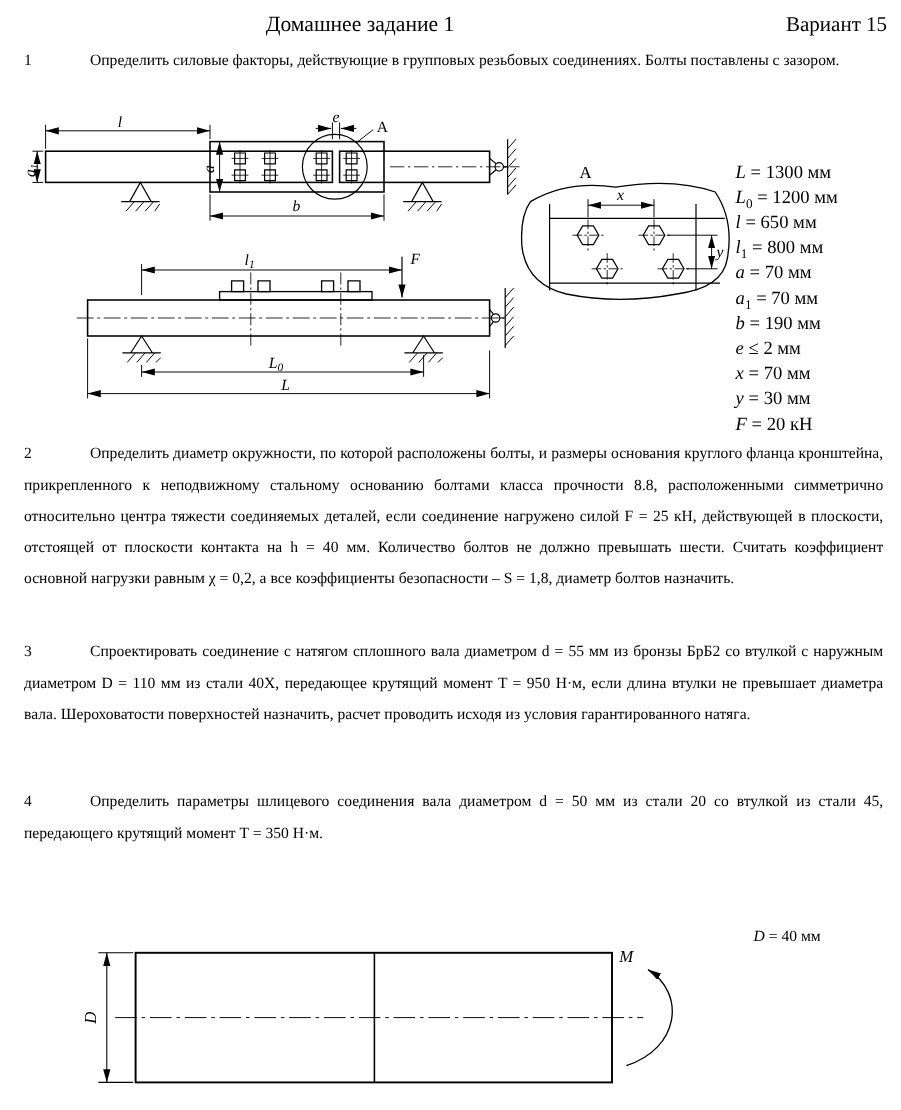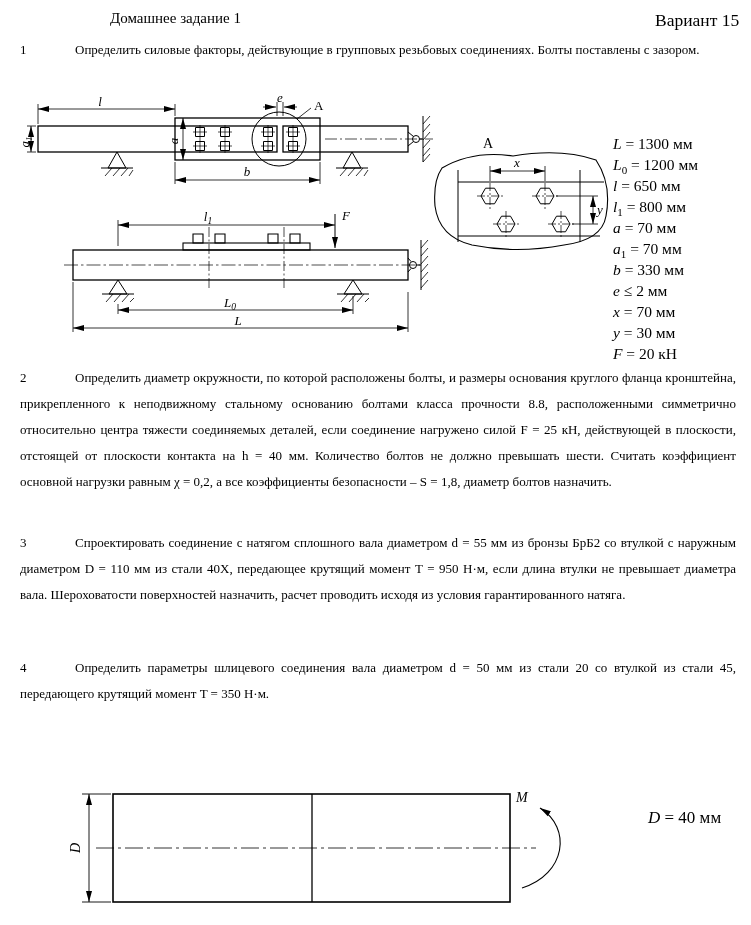--- a/index.html
+++ b/index.html
@@ -1,35 +1,35 @@
 <!DOCTYPE html>
 <html><head>
 <meta charset="utf-8">
 <style>
   html,body{margin:0;padding:0;background:#fff;}
   .page{position:relative;width:751px;height:925px;background:#fff;color:#000;
         font-family:"Liberation Serif",serif;overflow:hidden;}
-  .hdr-title{position:absolute;top:10px;left:110px;width:380px;font-size:15px;}
+  .hdr-title{position:absolute;top:10px;left:110px;width:380px;text-align:center;font-size:18px;}
   .hdr-variant{position:absolute;top:10px;left:655px;font-size:17.5px;}
   .prob{position:absolute;left:20px;width:716px;margin:0;text-align:justify;
         font-size:13px;line-height:26px;}
   .prob .pnum{display:inline-block;width:55px;}
   #p1{top:38px;line-height:23.5px;}
   #p2{top:343px;margin-top:22px;}
   #p3{top:530px;}
   #p4{top:655px;}
   #p5{top:708px;}
   .params{position:absolute;left:613px;top:97px;font-size:15.5px;margin-top:36px;}
   .param{height:21px;line-height:21px;white-space:nowrap;}
   .param i{font-style:italic;}
   .param sub{font-size:11px;}
   .fig{position:absolute;overflow:visible;}
   .dt{font-family:"Liberation Serif",serif;font-size:13px;font-style:italic;fill:#000;}
   .dtu{font-family:"Liberation Serif",serif;font-size:13px;fill:#000;}
-  .shaft-note{position:absolute;left:648px;top:772px;font-size:17px;margin-top:36px;}
+  .shaft-note{position:absolute;left:628px;top:772px;font-size:13px;}
 </style>
 </head>
 <body>
 
 <div class="page">
 
   <div class="hdr-title">Домашнее задание 1</div>
   <div class="hdr-variant">Вариант 15</div>
 
   <p class="prob" id="p1">
@@ -176,21 +176,21 @@
     <text class="dt" x="169" y="80">y</text>
   </svg>
 
   <div class="params">
     <div class="param"><i>L</i><sub></sub><span> = 1300 мм</span></div>
     <div class="param"><i>L</i><sub>0</sub><span> = 1200 мм</span></div>
     <div class="param"><i>l</i><sub></sub><span> = 650 мм</span></div>
     <div class="param"><i>l</i><sub>1</sub><span> = 800 мм</span></div>
     <div class="param"><i>a</i><sub></sub><span> = 70 мм</span></div>
     <div class="param"><i>a</i><sub>1</sub><span> = 70 мм</span></div>
-    <div class="param"><i>b</i><sub></sub><span> = 330 мм</span></div>
+    <div class="param"><i>b</i><sub></sub><span> = 190 мм</span></div>
     <div class="param"><i>e</i><sub></sub><span> ≤ 2 мм</span></div>
     <div class="param"><i>x</i><sub></sub><span> = 70 мм</span></div>
     <div class="param"><i>y</i><sub></sub><span> = 30 мм</span></div>
     <div class="param"><i>F</i><sub></sub><span> = 20 кН</span></div>
   </div>
 
   <p class="prob" id="p2">
     <span class="pnum">2</span><span>Определить диаметр окружности, по которой расположены болты, и размеры основания круглого фланца кронштейна, прикрепленного к неподвижному стальному основанию болтами класса прочности 8.8, расположенными симметрично относительно центра тяжести соединяемых деталей, если соединение нагружено силой F = 25 кН, действующей в плоскости, отстоящей от плоскости контакта на h = 40 мм. Количество болтов не должно превышать шести. Считать коэффициент основной нагрузки равным χ = 0,2, а все коэффициенты безопасности – S = 1,8, диаметр болтов назначить.</span>
   </p>
 

